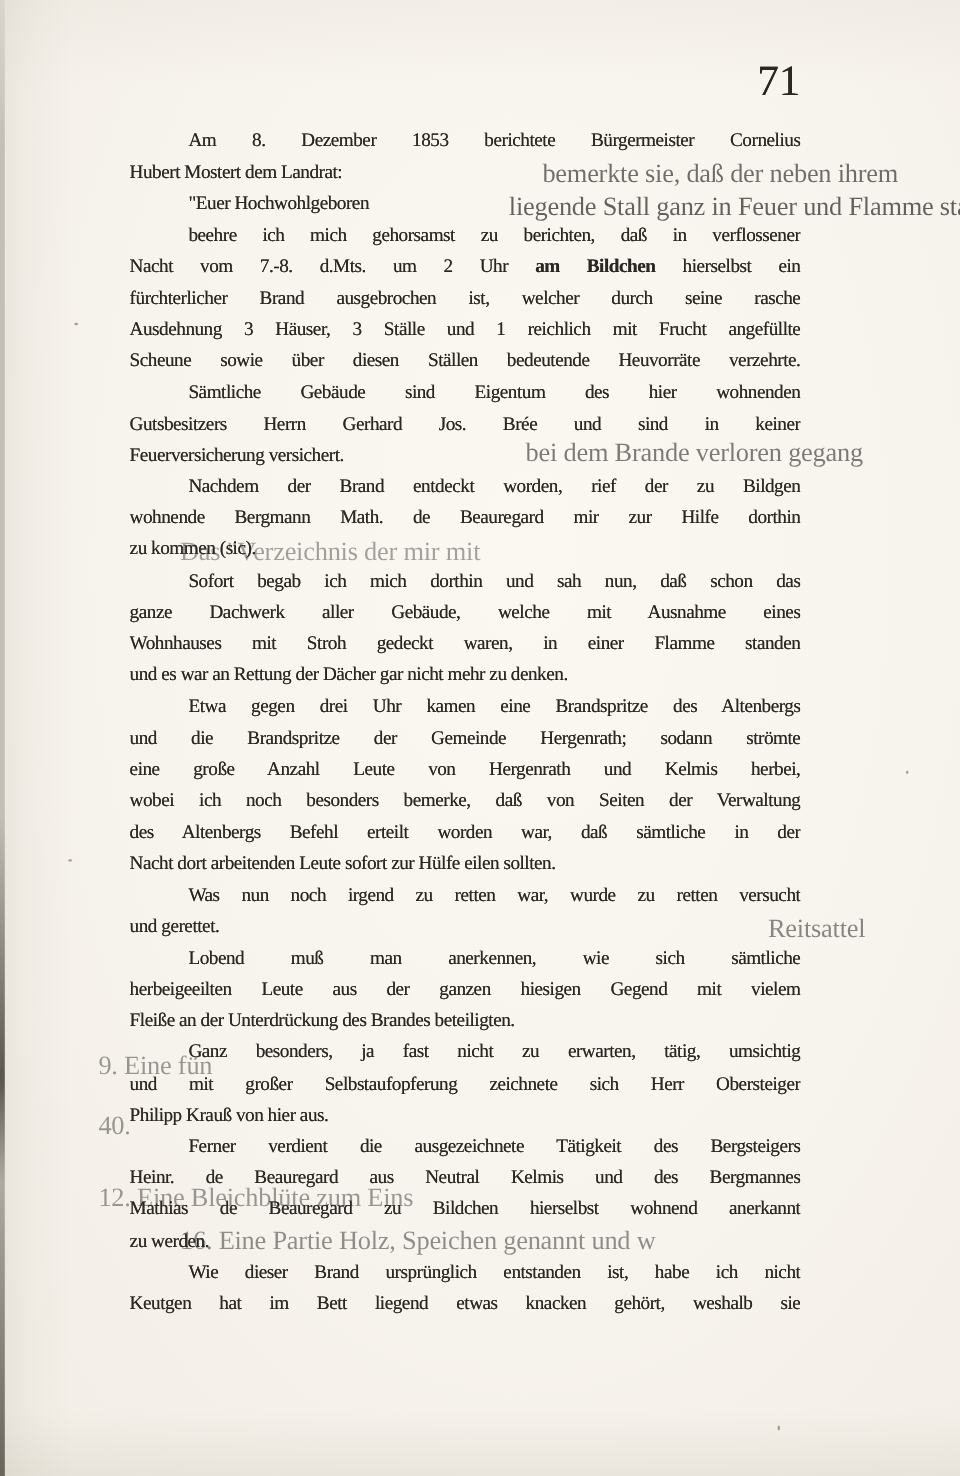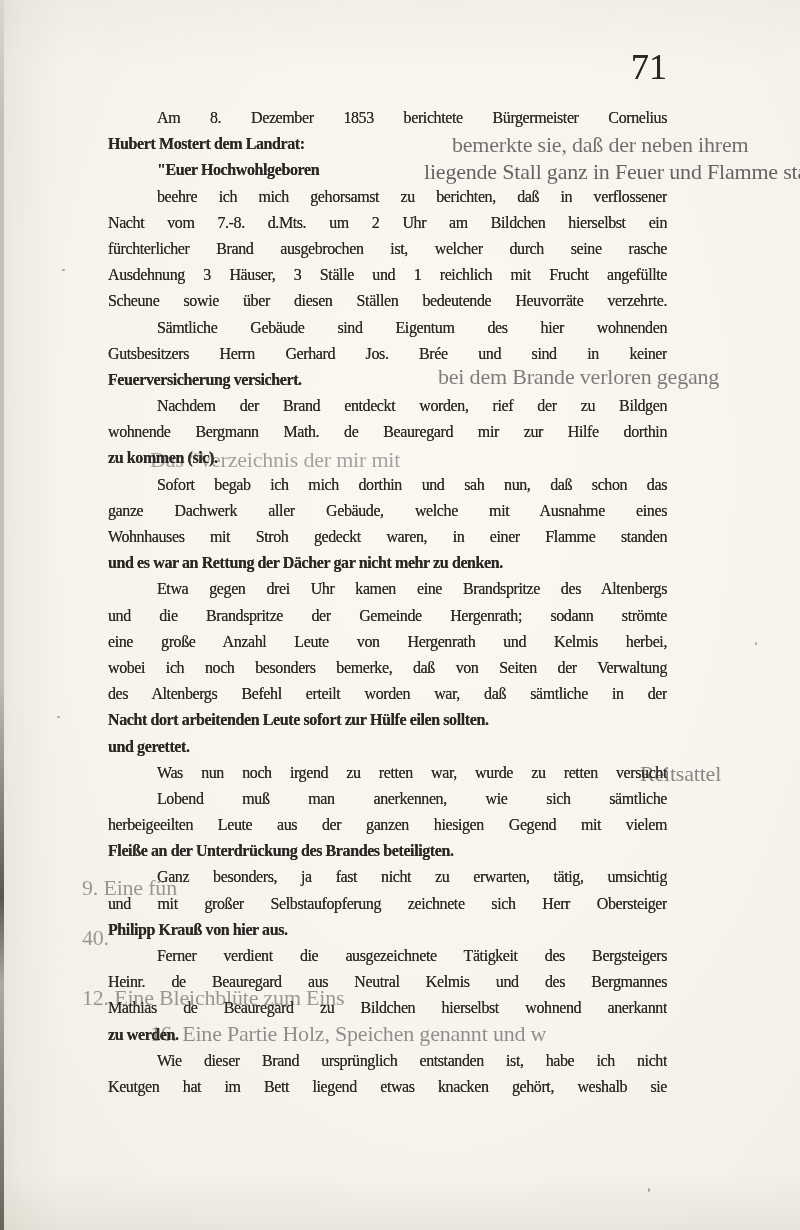--- a/index.html
+++ b/index.html
@@ -44,23 +44,23 @@
     font-size: 16px;
     letter-spacing: -0.4px;
     text-shadow: 0 0 0.5px rgba(43,39,34,0.8);
   }
   .line {
     height: 26.2px; line-height: 26.2px;
     text-align: justify;
     text-align-last: justify;
     overflow: hidden;
   }
-  .line.no-just { text-align: left; text-align-last: left; font-weight: bold; }
+  .line.no-just { text-align: left; text-align-last: left; }
   .line.indent { text-indent: 49px; }
-  .line b { font-weight: normal; margin-top: 36px; }
+  .line b { font-weight: bold; margin-top: 36px; }
   
   .bleed-layer { position: absolute; inset: 0; pointer-events: none; }
   .bleed {
     position: absolute;
     font-size: 22px; line-height: 24px;
     color: #000000;
     letter-spacing: -0.2px;
     white-space: nowrap;
     filter: blur(0.55px);
   }
@@ -104,22 +104,22 @@
     <div class="line indent"><span>Sofort begab ich mich dorthin und sah nun, daß schon das</span></div>
     <div class="line"><span>ganze Dachwerk aller Gebäude, welche mit Ausnahme eines</span></div>
     <div class="line"><span>Wohnhauses mit Stroh gedeckt waren, in einer Flamme standen</span></div>
     <div class="line no-just"><span>und es war an Rettung der Dächer gar nicht mehr zu denken.</span></div>
     <div class="line indent"><span>Etwa gegen drei Uhr kamen eine Brandspritze des Altenbergs</span></div>
     <div class="line"><span>und die Brandspritze der Gemeinde Hergenrath; sodann strömte</span></div>
     <div class="line"><span>eine große Anzahl Leute von Hergenrath und Kelmis herbei,</span></div>
     <div class="line"><span>wobei ich noch besonders bemerke, daß von Seiten der Verwaltung</span></div>
     <div class="line"><span>des Altenbergs Befehl erteilt worden war, daß sämtliche in der</span></div>
     <div class="line no-just"><span>Nacht dort arbeitenden Leute sofort zur Hülfe eilen sollten.</span></div>
+    <div class="line indent"><span>Was nun noch irgend zu retten war, wurde zu retten versucht</span></div>
     <div class="line no-just"><span>und gerettet.</span></div>
-    <div class="line indent"><span>Was nun noch irgend zu retten war, wurde zu retten versucht</span></div>
     <div class="line indent"><span>Lobend muß man anerkennen, wie sich sämtliche</span></div>
     <div class="line"><span>herbeigeeilten Leute aus der ganzen hiesigen Gegend mit vielem</span></div>
     <div class="line no-just"><span>Fleiße an der Unterdrückung des Brandes beteiligten.</span></div>
     <div class="line indent"><span>Ganz besonders, ja fast nicht zu erwarten, tätig, umsichtig</span></div>
     <div class="line"><span>und mit großer Selbstaufopferung zeichnete sich Herr Obersteiger</span></div>
     <div class="line no-just"><span>Philipp Krauß von hier aus.</span></div>
     <div class="line indent"><span>Ferner verdient die ausgezeichnete Tätigkeit des Bergsteigers</span></div>
     <div class="line"><span>Heinr. de Beauregard aus Neutral Kelmis und des Bergmannes</span></div>
     <div class="line"><span>Mathias de Beauregard zu Bildchen hierselbst wohnend anerkannt</span></div>
     <div class="line no-just"><span>zu werden.</span></div>

